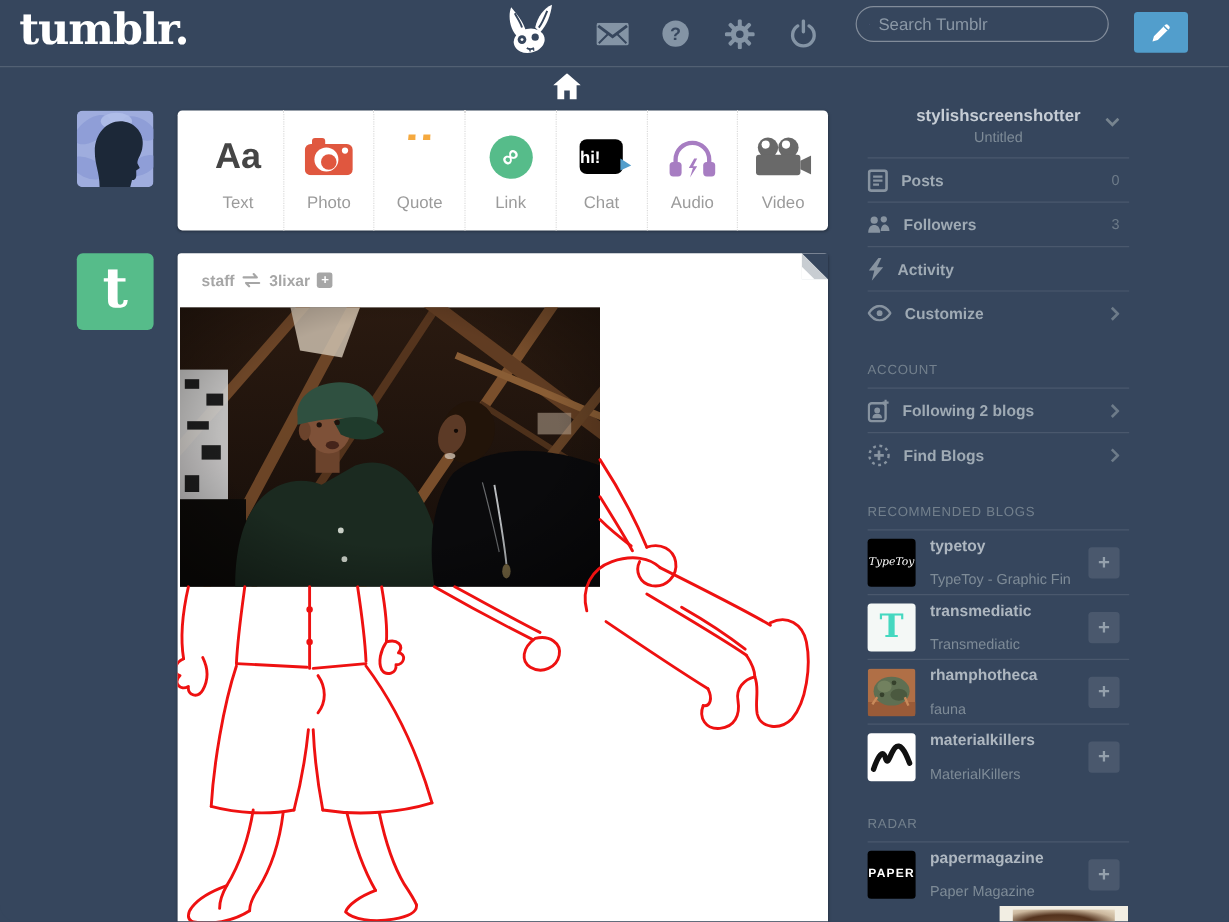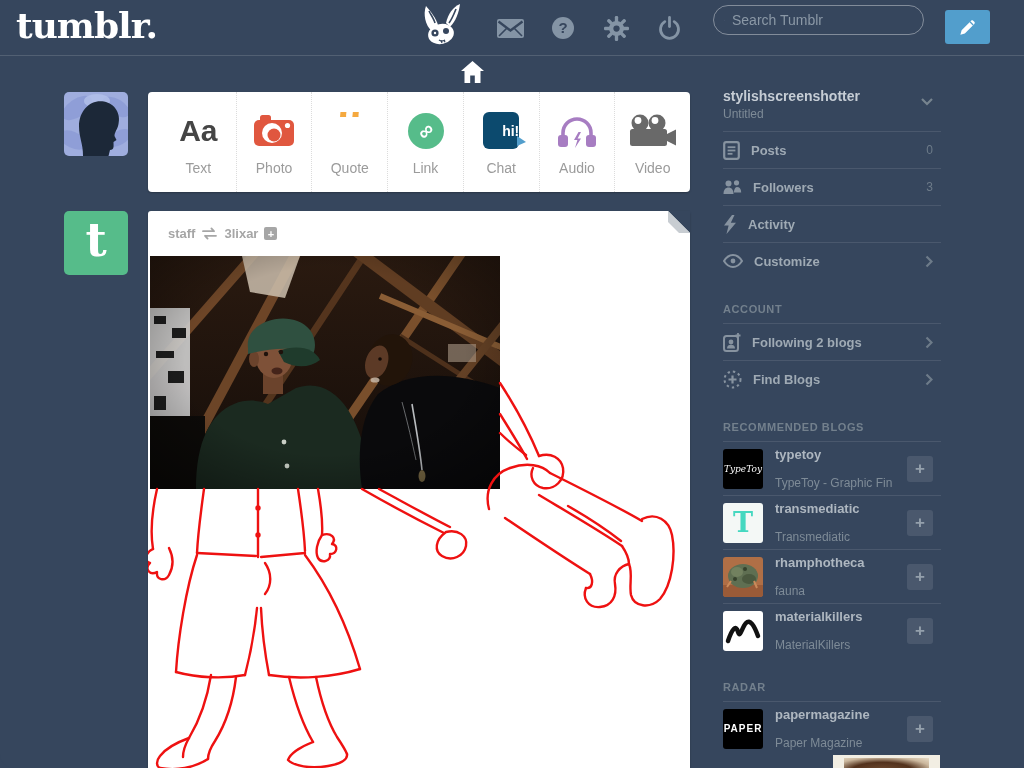--- a/index.html
+++ b/index.html
@@ -38,48 +38,48 @@
               display:flex; box-shadow:0 1px 2px rgba(0,0,0,.25);padding-left:13px; }
   .citem { flex:1; display:flex; flex-direction:column; align-items:center; justify-content:center; gap:7px;
            border-right:1px dotted #dcdcdc; cursor:pointer; }
   .citem:last-child { border-right:none; }
   .cicon { height:44px; display:flex; align-items:center; justify-content:center; }
   .clabel { font-size:14px; color:#9b9b9b; }
   .g-text { font-size:30px; font-weight:bold; color:#454545; line-height:34px; }
   .g-quote { font-family:"DejaVu Serif",serif; font-size:64px; color:#f5a93f; line-height:30px; height:38px; overflow:hidden; }
   .g-link { width:36px; height:36px; border-radius:50%; background:#56bc8a; display:flex; align-items:center; justify-content:center; }
   .g-link span { color:#fff; font-size:21px; font-weight:bold; transform:rotate(-45deg); }
-  .g-chat { position:relative; width:36px; height:37px; background:#0c4a6e; border-radius:6px; display:flex;
-            align-items:center; justify-content:flex-end; color:#fff; font-weight:bold; font-size:14px; }
+  .g-chat { position:relative; width:36px; height:29px; background:#000000; border-radius:6px; display:flex;
+            align-items:center; justify-content:flex-start; color:#fff; font-weight:bold; font-size:14px; }
   .g-chat .tail { position:absolute; right:-7px; bottom:3px; width:0; height:0;
                   border-top:6px solid transparent; border-bottom:4px solid transparent; border-left:9px solid #529ecc; }
 
   
   .post { position:absolute; left:148px; top:211px; width:542px; height:557px; background:#fff; border-radius:3px 3px 0 0;
           box-shadow:0 1px 2px rgba(0,0,0,.25); }
   .fold { position:absolute; right:0; top:0; width:22px; height:22px; }
   .post-head { position:absolute; left:20px; top:15px; display:flex; align-items:center; gap:6px; }
   .post-head .author, .post-head .source { font-size:13px; font-weight:bold; color:#a6a6a6; cursor:pointer; }
   .mini-plus { width:13px; height:13px; background:#a6a6a6; border-radius:2px; color:#fff; font-size:11px; font-weight:bold;
                display:flex; align-items:center; justify-content:center; line-height:0; cursor:pointer; }
   .photo { position:absolute; left:2px; top:45px; width:350px; height:233px; cursor:pointer; }
   .doodle { position:absolute; left:0; top:45px; width:542px; height:512px; pointer-events:none; }
 
   
   .sidebar { position:absolute; left:723px; top:86px; width:218px; color:#9faab4; }
-  .sb-user { position:relative; padding:2px 0 10px 0; cursor:pointer; }
+  .sb-user { position:relative; padding:2px 0 10px 0; cursor:pointer;text-align:center; }
   .sb-user .uname { font-size:14px; font-weight:bold; color:#c6cdd5; }
   .sb-user .utitle { font-size:12px; color:#7e8b97; margin-top:3px; }
   .sb-user .chev { position:absolute; right:8px; top:12px; }
   .sb-row { position:relative; display:flex; align-items:center; height:37px; gap:11px;
             border-top:1px solid rgba(255,255,255,.10); cursor:pointer; }
   .sb-row .lbl { font-size:13px; font-weight:bold; color:#9faab4; }
   .sb-row .cnt { position:absolute; right:8px; font-size:12px; color:#6d7b89; }
   .sb-row .chev { position:absolute; right:8px; }
-  .sb-head { font-size:11px; font-weight:bold; letter-spacing:.6px; color:#73808d; margin:24px 0 8px 0; }
+  .sb-head { font-size:11px; font-weight:normal; letter-spacing:.6px; color:#73808d; margin:24px 0 8px 0; }
   .blog-row { position:relative; display:flex; align-items:center; height:54px; gap:12px;
               border-top:1px solid rgba(255,255,255,.10); cursor:pointer; }
   .blog-row:first-of-type { border-top:1px solid rgba(255,255,255,.10); }
   .b-av { width:40px; height:40px; border-radius:3px; overflow:hidden; flex:none;
           display:flex; align-items:center; justify-content:center; }
   .b-txt { overflow:hidden; width:128px; }
   .b-name { font-size:13px; font-weight:bold; color:#aeb7c0; white-space:nowrap; }
   .b-desc { font-size:12px; color:#7e8b97; margin-top:14px; white-space:nowrap; }
   .b-plus { position:absolute; right:8px; width:26px; height:26px; border-radius:3px; background:rgba(255,255,255,.10);
             color:#94a0ac; font-size:17px; font-weight:bold; display:flex; align-items:center; justify-content:center;

